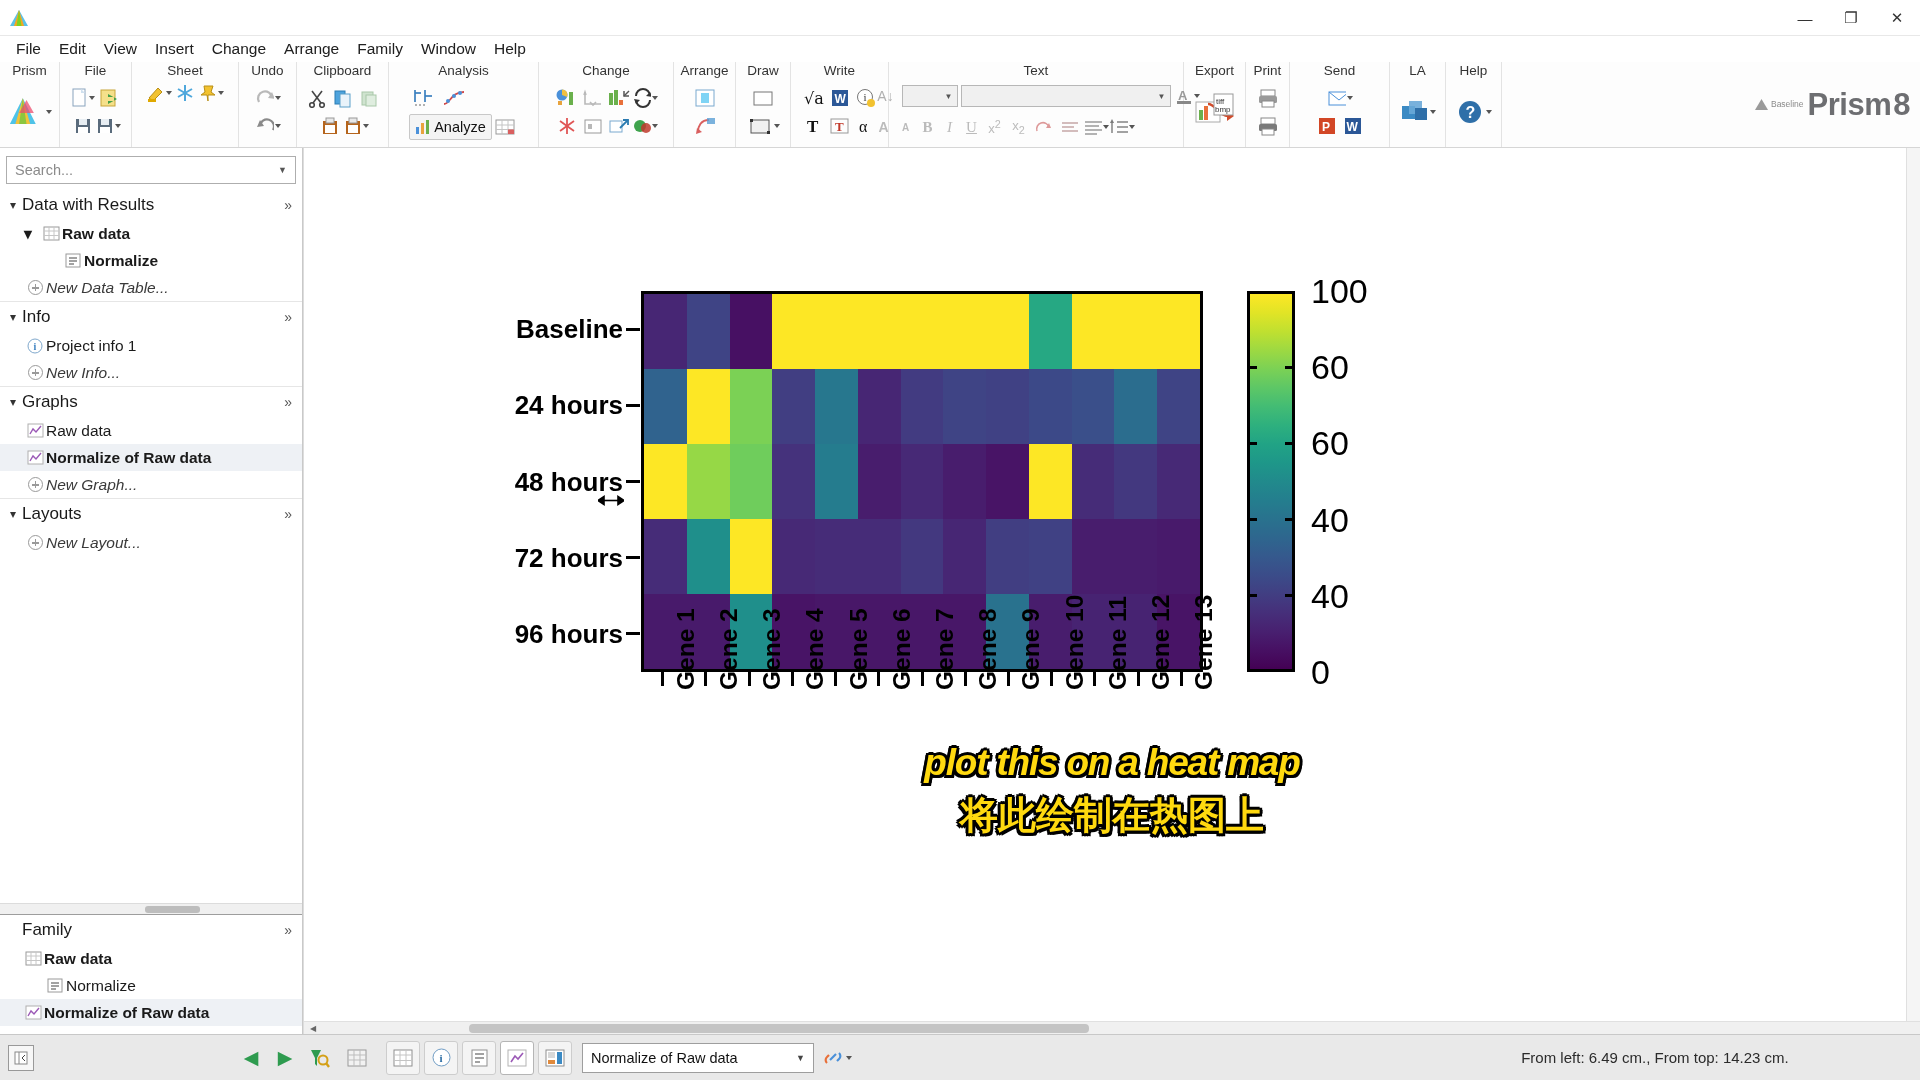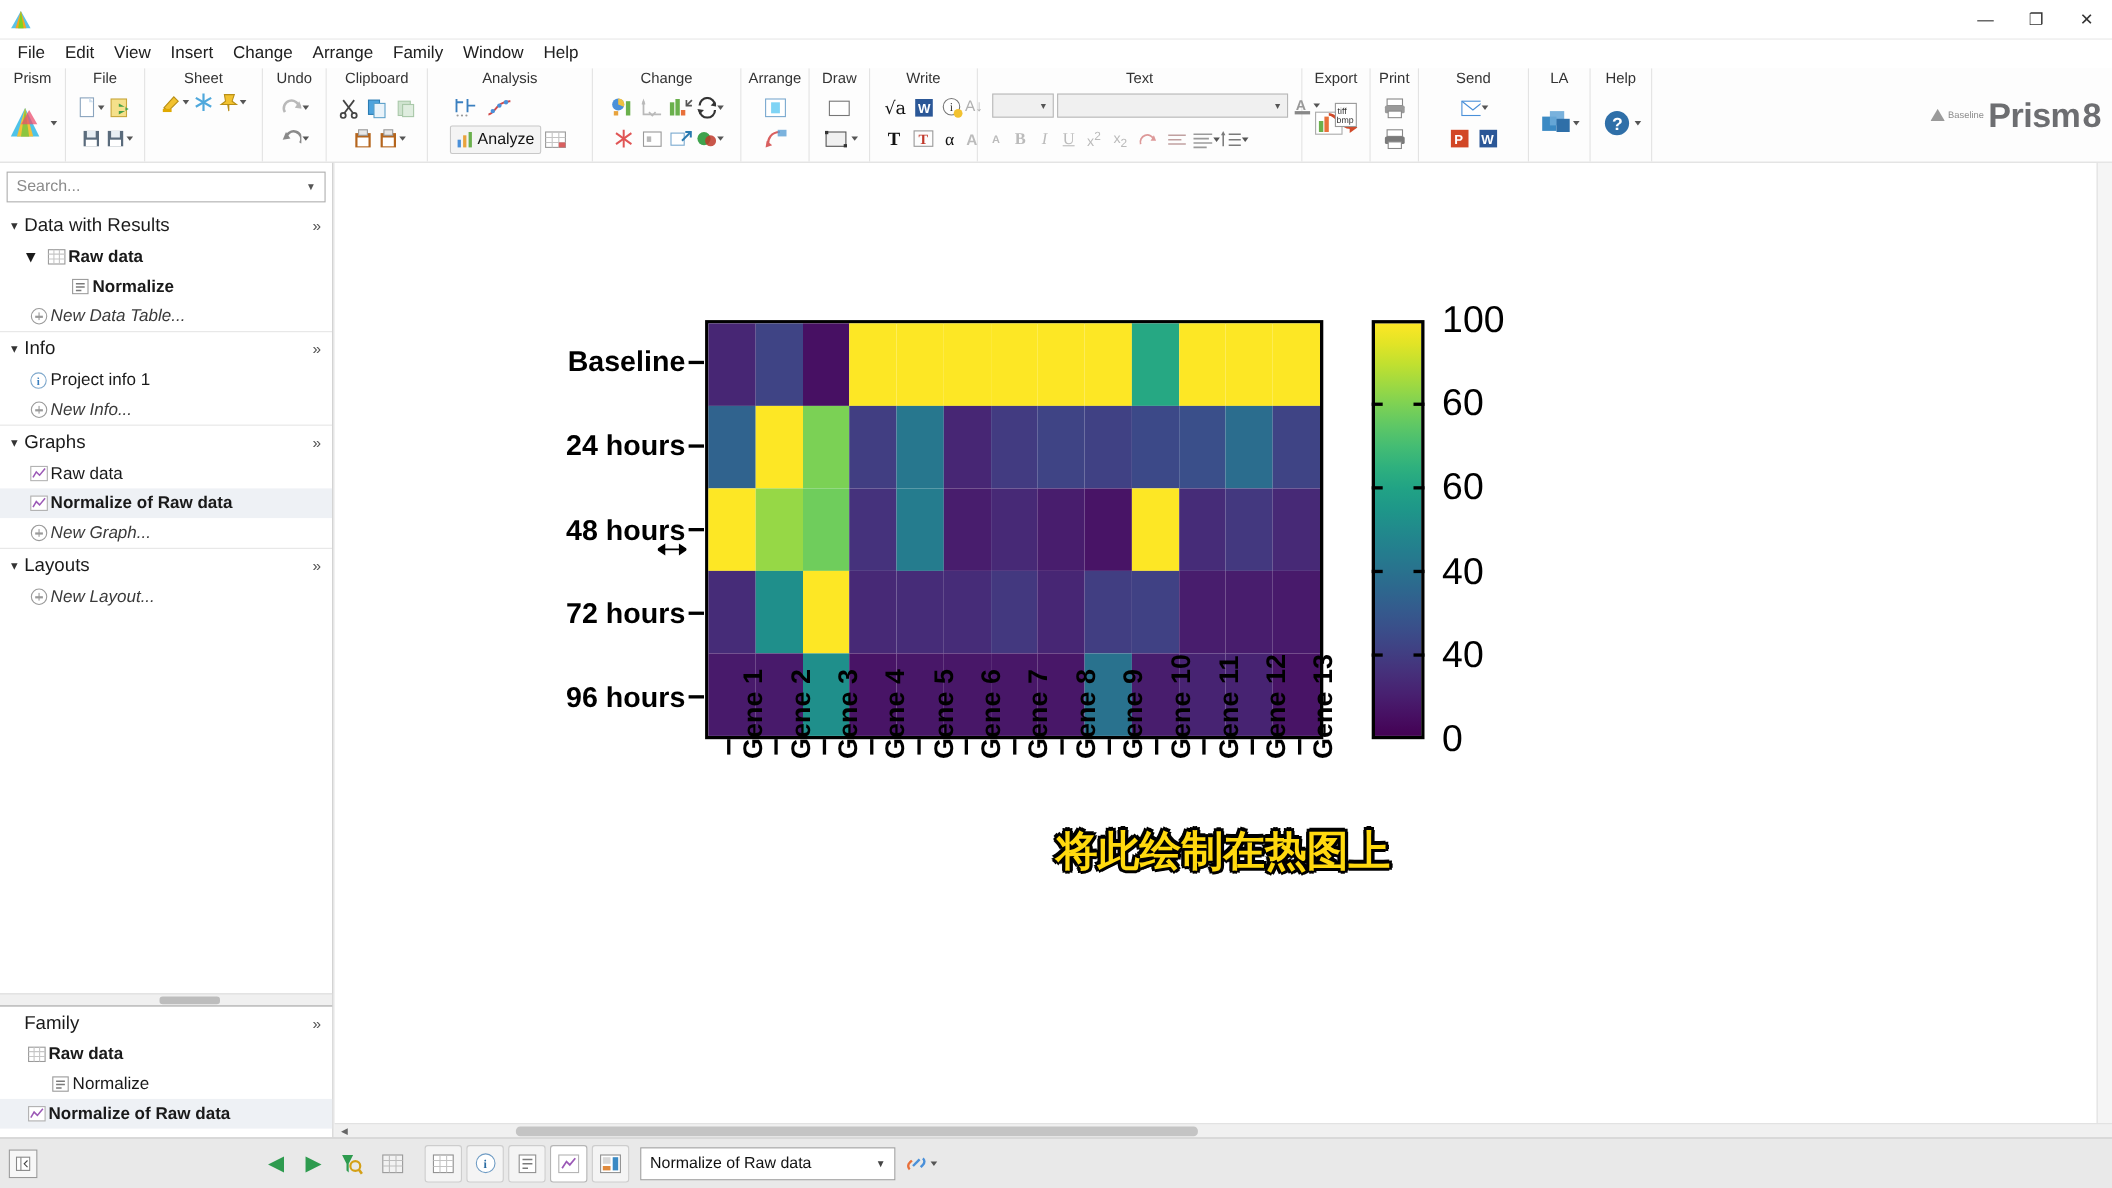--- a/index.html
+++ b/index.html
@@ -1078,20 +1078,21 @@
       <svg width="26" height="13" viewBox="0 0 26 13">
         <g stroke="#000" stroke-width="1.6" fill="#000">
           <line x1="5" y1="6.5" x2="21" y2="6.5"></line>
           <polygon points="0,6.5 6,2.5 6,10.5"></polygon>
           <polygon points="26,6.5 20,2.5 20,10.5"></polygon>
         </g>
       </svg>
     </div>
 
     <div class="caption" style="top:594px;">
+      <div class="cap-en">plot this on a heat map</div>
       <div class="cap-zh">将此绘制在热图上</div>
     </div>
 
     <div class="vscroll"></div>
     <div class="hscroll-b">
       <div style="position:absolute;left:2px;width:14px;height:11px;display:flex;align-items:center;justify-content:center;font-size:8px;color:#666;">◀</div>
       <div class="hsb-thumb" style="left:165px;width:620px;"></div>
     </div>
   </div>
 </div>
@@ -1183,13 +1184,14 @@
 
   <div class="sb-btn" style="margin-left:8px;">
     <svg width="24" height="20">
         <path d="M8 12 L14 6" stroke="#4a90d9" stroke-width="2.2"></path>
         <path d="M5 15 a4 4 0 0 1 0-6 l2-2" stroke="#e8703a" stroke-width="2.2" fill="none"></path>
         <path d="M17 5 a4 4 0 0 1 0 6 l-2 2" stroke="#4a90d9" stroke-width="2.2" fill="none"></path>
       </svg>
     <div class="caret"></div>
   </div>
 
+  <div class="sb-status">From left: 6.49 cm., From top: 14.23 cm.</div>
 </div>
 
 </body></html>

